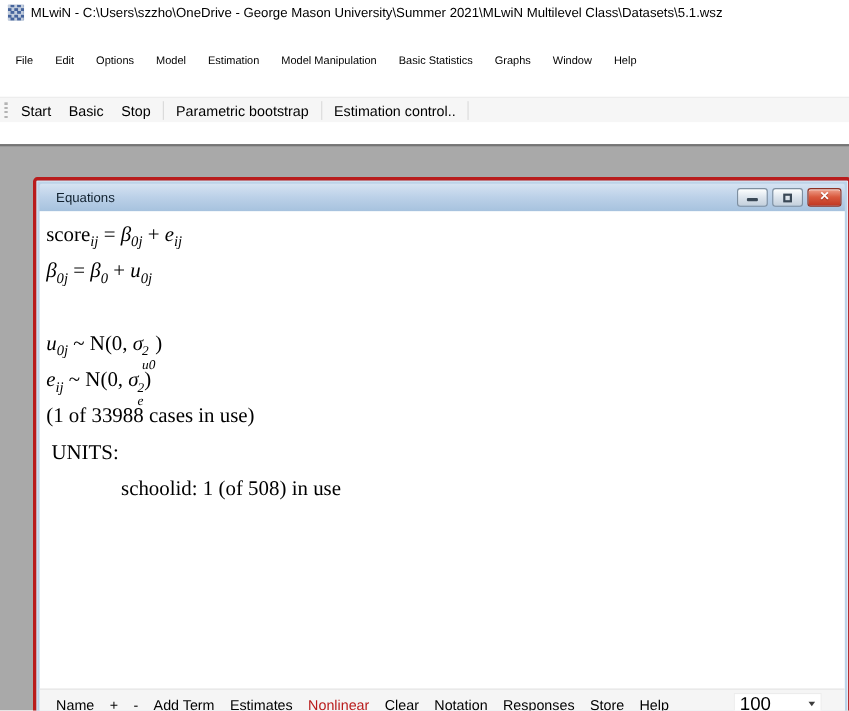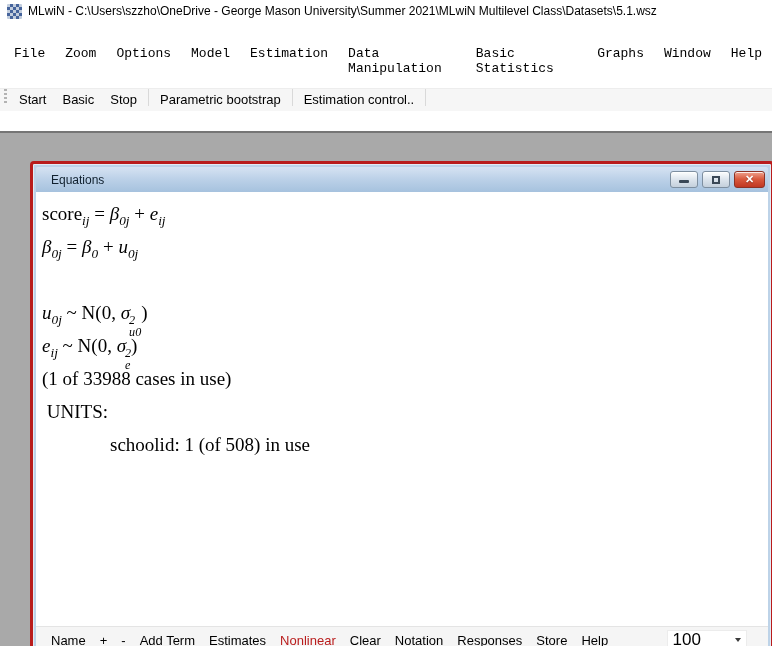--- a/index.html
+++ b/index.html
@@ -24,32 +24,31 @@
   .app-icon {
     width:15px; height:15px; margin-right:6px; flex:0 0 15px;
     background:repeating-conic-gradient(#46649c 0% 25%, #c2cddd 0% 50%);
     background-size:6px 6px;
     border-radius:1px;
   }
 
   
   .menubar {
     height:26px; flex:0 0 26px;
-    display:flex; 
-    background:#ffffff;
-    font-size:13px;
+    display:flex; align-items:center;
+    background:#ffffff;
+    font-size:10px;
     padding-left:4px;
-    font-family:Liberation Mono, monospace;
   }
   .menu-item { padding:4px 10px; cursor:default; }
 
   
   .toolbar {
     height:23px; flex:0 0 23px;
-    display:flex; align-items:flex-start;
+    display:flex; align-items:center;
     background:#f6f6f6;
     border-top:1px solid #ededed;
     font-size:13px;
   }
   .grip {
     width:3px; height:15px; margin:0 4px 0 4px;
     background:repeating-linear-gradient(to bottom, #b3b3b3 0 2px, transparent 2px 4px);
   }
   .tb-btn { padding:3px 8px; white-space:nowrap; }
   .tb-btn.disabled { color:#000000; }
@@ -161,25 +160,25 @@
 
 <div class="app">
 
   <div class="titlebar">
     <div class="app-icon"></div>
     <span>MLwiN - C:\Users\szzho\OneDrive - George Mason University\Summer 2021\MLwiN Multilevel Class\Datasets\5.1.wsz</span>
   </div>
 
   <div class="menubar" id="menubar">
       <span class="menu-item">File</span>
-      <span class="menu-item">Zoom</span>
+      <span class="menu-item">Edit</span>
       <span class="menu-item">Options</span>
       <span class="menu-item">Model</span>
       <span class="menu-item">Estimation</span>
-      <span class="menu-item">Data Manipulation</span>
+      <span class="menu-item">Model Manipulation</span>
       <span class="menu-item">Basic Statistics</span>
       <span class="menu-item">Graphs</span>
       <span class="menu-item">Window</span>
       <span class="menu-item">Help</span>
     </div>
 
   <div class="toolbar" id="main-toolbar">
     <div class="grip"></div>
   <span class="tb-btn">Start</span>
       <span class="tb-btn">Basic</span>

